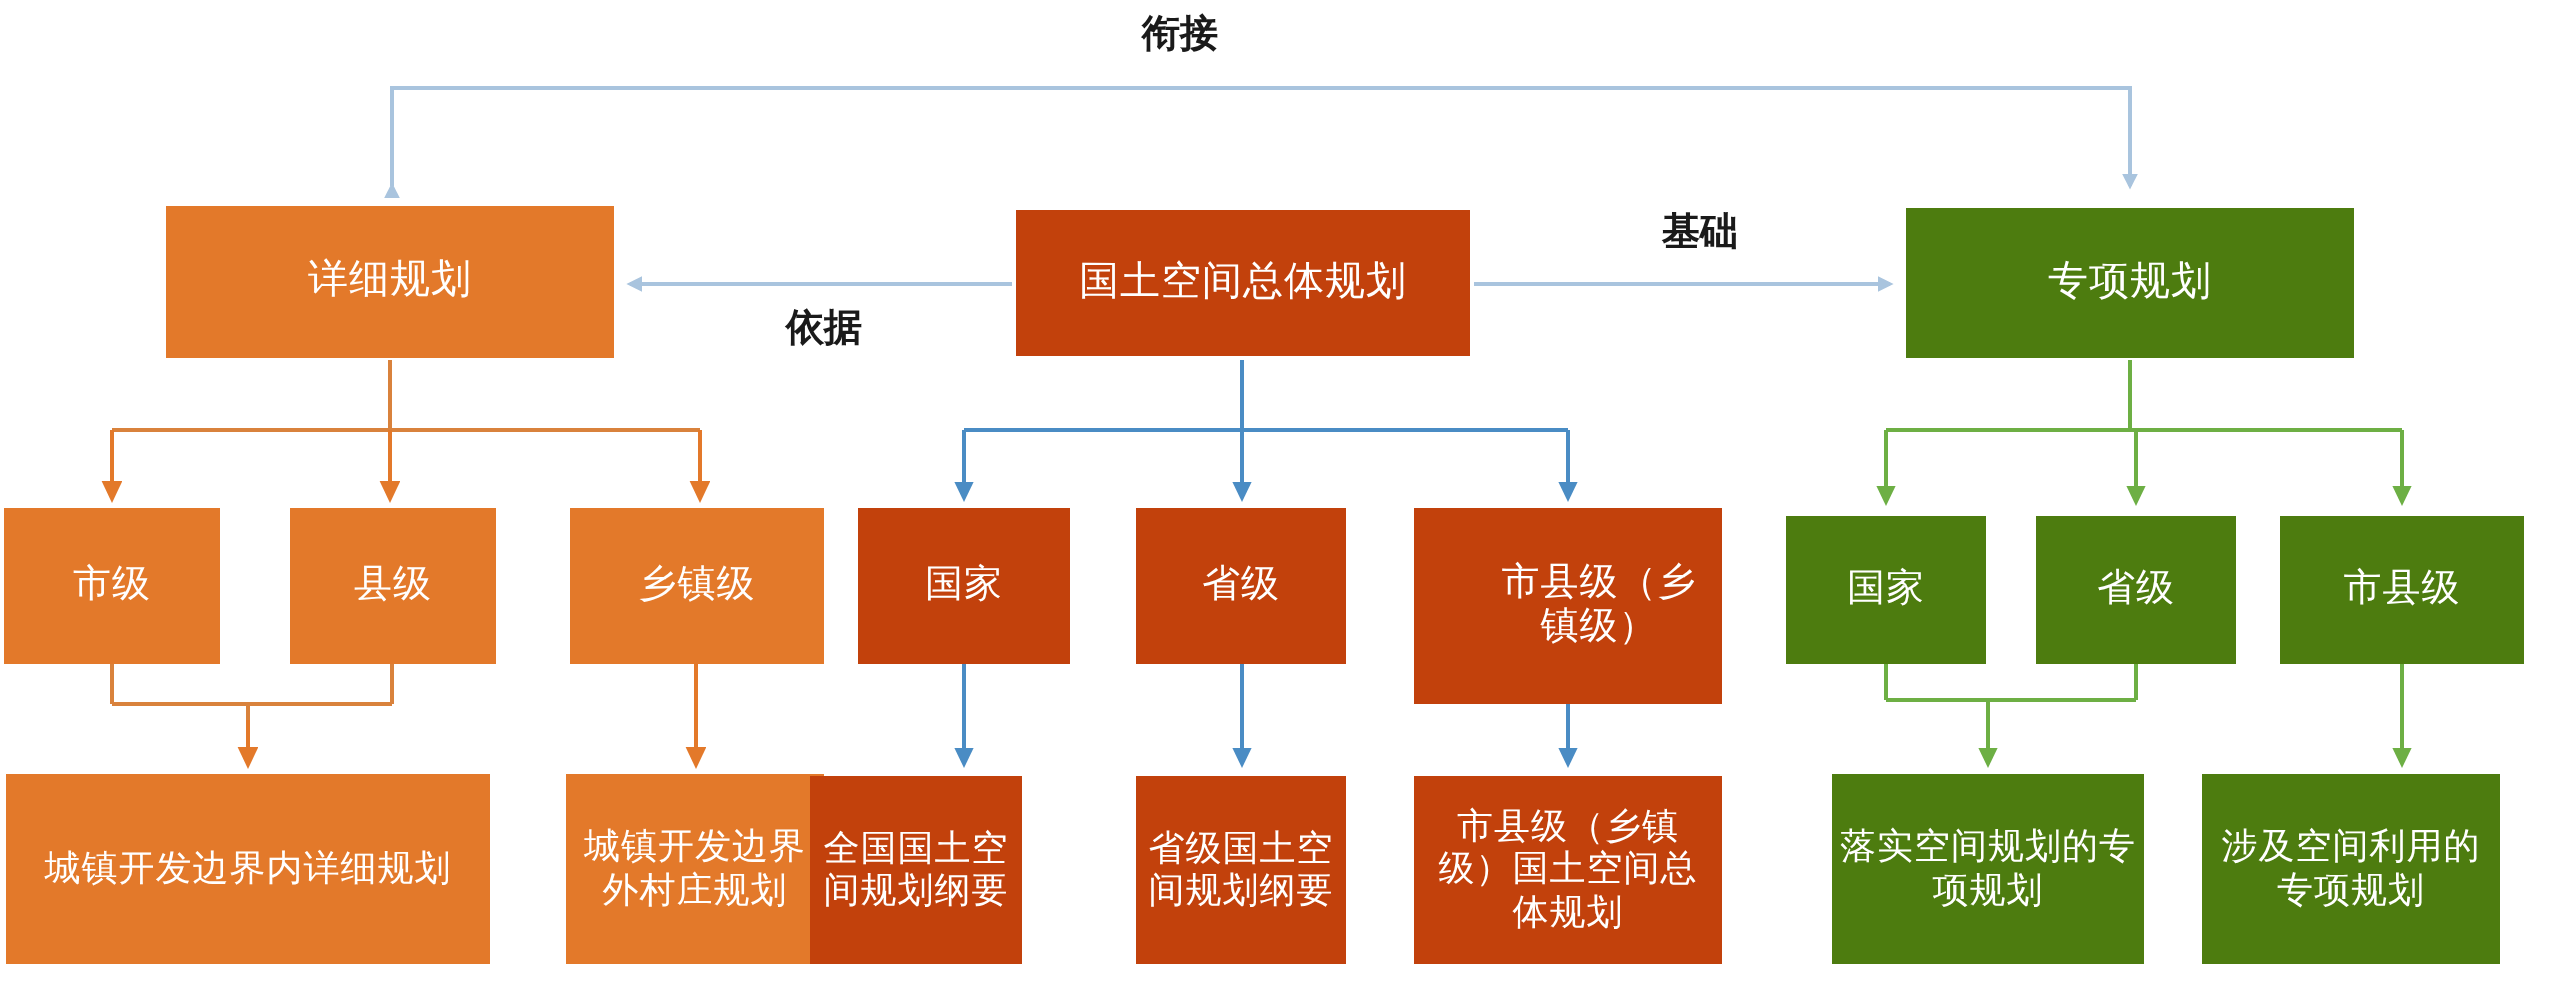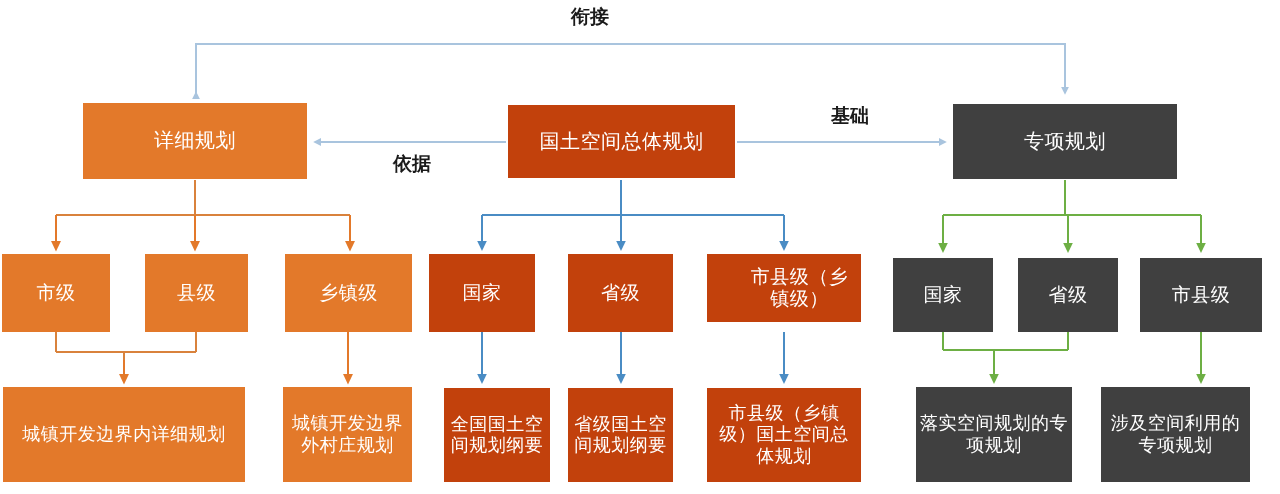--- a/index.html
+++ b/index.html
@@ -21,21 +21,21 @@
     text-align:center;
     color:#ffffff;
     line-height:1.18;
     letter-spacing:0.5px;
     box-sizing:border-box;
     padding:2px 4px;
     white-space:pre-line;
   }
   .orange{background:#E3792A;}
   .blue{background:#c2410c;}
-  .green{background:#404040;}
+  .green{background:#4d7c0f;}
   .tier1{font-size:20px;}
   .tier2{font-size:19px;}
   .tier3{font-size:18px;}
   .edge-label{
     position:absolute;
     color:#1a1a1a;
     font-size:19px;
     font-weight:600;
     text-align:center;
     white-space:nowrap;
@@ -119,29 +119,29 @@
   <div class="node orange tier1" style="left:83px;top:103px;width:224px;height:76px;">详细规划</div>
   <div class="node blue tier1" style="left:508px;top:105px;width:227px;height:73px;">国土空间总体规划</div>
   <div class="node green tier1" style="left:953px;top:104px;width:224px;height:75px;">专项规划</div>
 
   <div class="node orange tier2" style="left:2px;top:254px;width:108px;height:78px;">市级</div>
   <div class="node orange tier2" style="left:145px;top:254px;width:103px;height:78px;">县级</div>
   <div class="node orange tier2" style="left:285px;top:254px;width:127px;height:78px;">乡镇级</div>
 
   <div class="node blue tier2" style="left:429px;top:254px;width:106px;height:78px;">国家</div>
   <div class="node blue tier2" style="left:568px;top:254px;width:105px;height:78px;">省级</div>
-  <div class="node blue tier2" style="left:707px;top:254px;width:154px;height:68px;padding-left:35px;">市县级（乡镇级）</div>
+  <div class="node blue tier2" style="left:707px;top:254px;width:154px;height:98px;padding-left:35px;">市县级（乡镇级）</div>
 
   <div class="node green tier2" style="left:893px;top:258px;width:100px;height:74px;">国家</div>
   <div class="node green tier2" style="left:1018px;top:258px;width:100px;height:74px;">省级</div>
   <div class="node green tier2" style="left:1140px;top:258px;width:122px;height:74px;">市县级</div>
 
   <div class="node orange tier3" style="left:3px;top:387px;width:242px;height:95px;">城镇开发边界内详细规划</div>
   <div class="node orange tier3" style="left:283px;top:387px;width:129px;height:95px;">城镇开发边界外村庄规划</div>
 
-  <div class="node blue tier3" style="left:444px;top:388px;width:106px;height:94px;">全国国土空间规划纲要</div>
+  <div class="node blue tier3" style="left:405px;top:388px;width:106px;height:94px;">全国国土空间规划纲要</div>
   <div class="node blue tier3" style="left:568px;top:388px;width:105px;height:94px;">省级国土空间规划纲要</div>
   <div class="node blue tier3" style="left:707px;top:388px;width:154px;height:94px;">市县级（乡镇级）国土空间总体规划</div>
 
   <div class="node green tier3" style="left:916px;top:387px;width:156px;height:95px;">落实空间规划的专项规划</div>
   <div class="node green tier3" style="left:1101px;top:387px;width:149px;height:95px;">涉及空间利用的专项规划</div>
 
 </div>
 
 </body></html>

